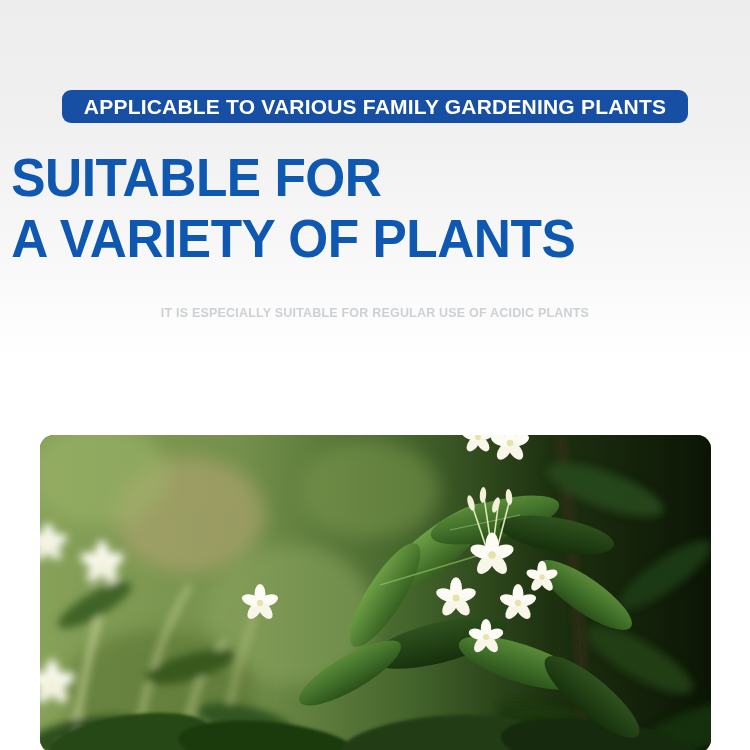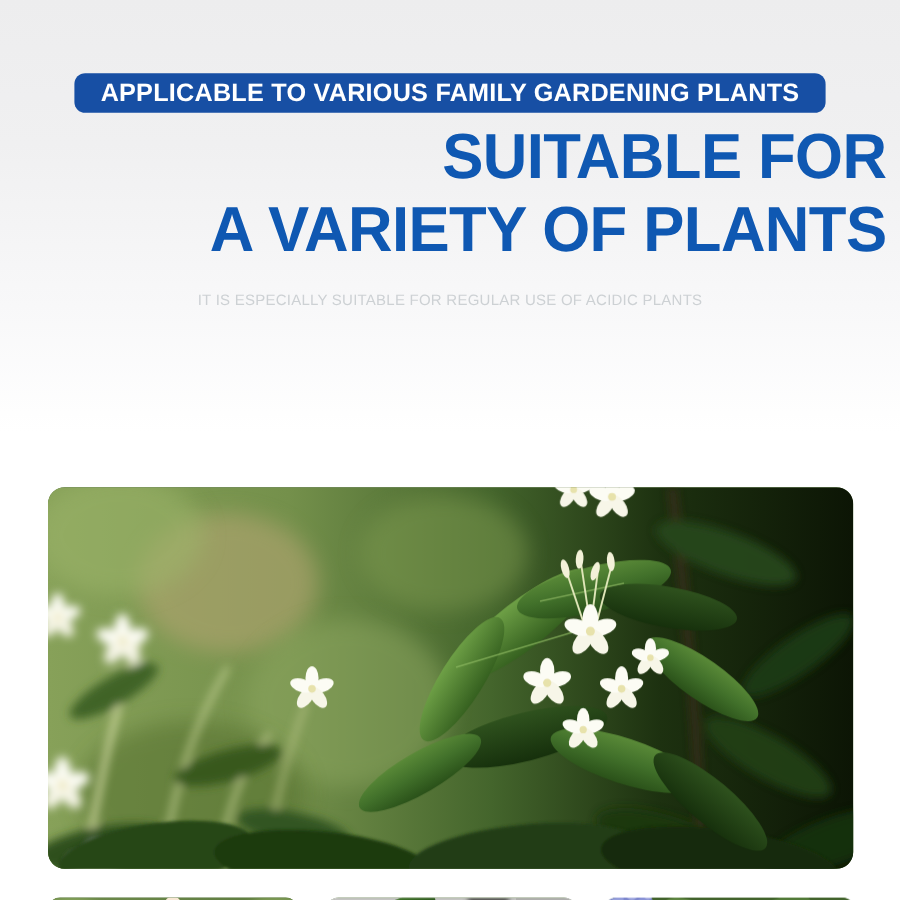--- a/index.html
+++ b/index.html
@@ -10,46 +10,46 @@
   }
   *{margin:0;padding:0;box-sizing:border-box;}
   html,body{width:750px;height:750px;}
   body{
     font-family:"Liberation Sans","DejaVu Sans",sans-serif;
     overflow:hidden;
     background:linear-gradient(180deg,#ededee 0%,#f0f0f1 16%,#f8f8f9 34%,#ffffff 48%,#ffffff 100%);
   }
   .page{width:750px;height:750px;position:relative;}
   .banner{
-    margin:61px auto 0;
+    margin:90px auto 0;
     width:-moz-fit-content;width:fit-content;
     height:33px;line-height:33px;
     padding:0 22px;
     background:var(--banner-bg);
     color:var(--banner-text);
     font-size:21px;font-weight:700;letter-spacing:0.2px;
     border-radius:9px;
     text-align:center;
     white-space:nowrap;
   }
   .heading{
-    margin-top:6px;
-    text-align:right;
+    margin-top:24px;
+    text-align:left;
     color:var(--heading-color);
     font-weight:700;
     font-size:53px;
     line-height:61px;
     letter-spacing:-0.5px;
   }
   .heading span{display:block;transform:scaleX(0.97);transform-origin:center;}
   .subtitle{
-    margin-top:20px;
+    margin-top:36px;
     text-align:center;
     color:var(--subtitle-color);
-    font-weight:400;
+    font-weight:700;
     font-size:12.5px;
     line-height:17px;
     letter-spacing:0.2px;
   }
   .subtitle span{display:block;}
   .main-photo{
     position:absolute;
     left:40px;top:345px;
     width:671px;height:318px;
     border-radius:14px;

